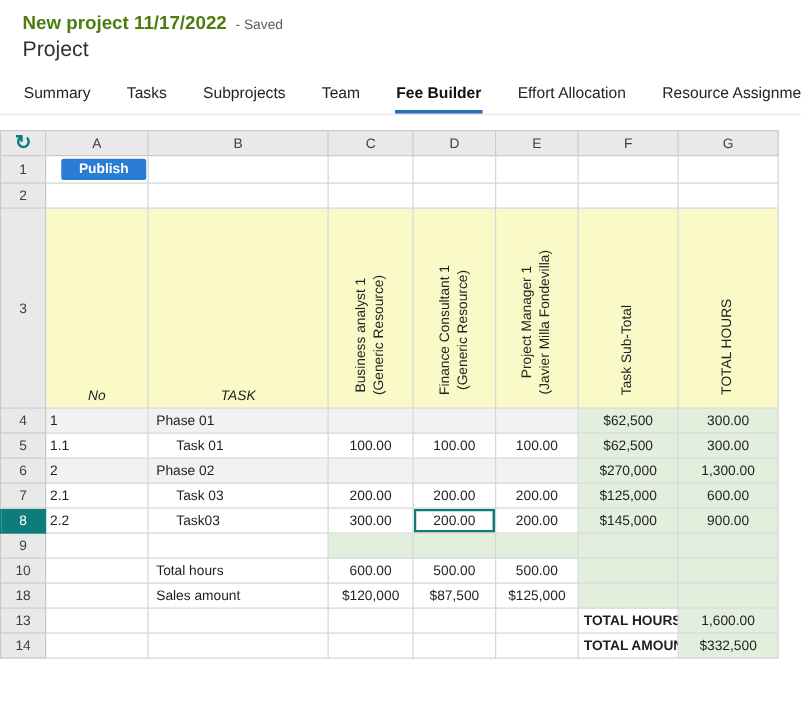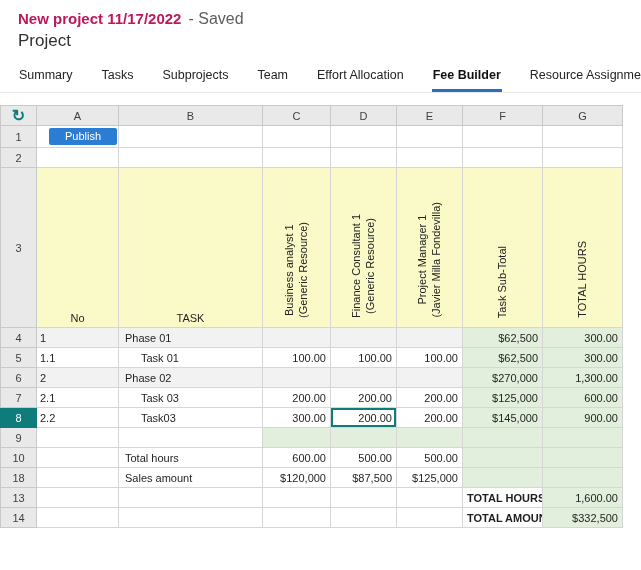--- a/index.html
+++ b/index.html
@@ -5,22 +5,22 @@
   * { box-sizing: border-box; }
   html,body { margin:0; padding:0; }
   body {
     width:641px; height:570px; overflow:hidden;
     background:#fff; color:#1f1f1f;
     font-family:"Liberation Sans", sans-serif;
   }
   
   .header { padding:10px 0 0 18px; }
   .title-row { display:flex; align-items:baseline; gap:7px; }
-  .title { font-size:15px; font-weight:700; color:#be185d; }
-  .saved { font-size:16px; color:#605e5c; }
+  .title { font-size:15px; font-weight:700; color:#4d7c0f; }
+  .saved { font-size:11px; color:#605e5c; }
   .subtitle { font-size:17px; color:#323130; margin-top:3px; }
   
   .tabs {
     display:flex; gap:27px; padding-left:18px; margin-top:9px;
     white-space:nowrap; overflow:hidden; width:641px;
     border-bottom:1px solid #e8e8e8;
   }
   .tab {
     font-size:12.5px; color:#252423; padding:8px 1px 7px;
     border-bottom:3px solid transparent; cursor:pointer; flex:0 0 auto;
@@ -35,62 +35,62 @@
   }
   tr.r1 { height:22px; } tr.r3 { height:160px; } tr.r15 { height:26px; }
   .hd {
     background:#e9e9e9; color:#3f3f3f; text-align:center;
     border-color:#c9c9c9; padding:0;
   }
   .corner { background:#e9e9e9; border-color:#c9c9c9; text-align:center; padding:0; }
   .refresh { color:#0e7c7c; font-size:16px; font-weight:700; line-height:1; cursor:pointer; }
   .rowhead-sel { background:#0f7c7c !important; color:#fff !important; border-color:#0f7c7c !important; }
   .left { text-align:left; padding-left:3px; }
-  .right { text-align:right; padding-right:4px; }
+  .right { text-align:center; padding-right:4px; }
   .bold { font-weight:700; }
   .yellow { background:#fafac8; }
   .green { background:#e2efdc; }
   .grayrow { background:#f2f2f2; }
   .ind1 { padding-left:6px; }
   .ind2 { padding-left:22px; }
   .sel { box-shadow: inset 0 0 0 2px #0f7c7c; }
   
   .vcell { vertical-align:bottom; text-align:center; padding:0 0 7px 0; }
   .vtext {
     display:inline-block; writing-mode:vertical-rl; transform:rotate(180deg);
     line-height:1.3; font-size:11px; color:#222;
   }
   .vtext span { display:block; }
-  .bcell { vertical-align:bottom; text-align:center; padding-bottom:3px; }
+  .bcell { vertical-align:bottom; text-align:center; padding-bottom:3px;font-style:italic; }
   
   .pubwrap { text-align:right; padding:0 1px; }
   .publish {
-    display:inline-block; background:#2b7cd3; color:#fff; font-weight:400;
+    display:inline-block; background:#2b7cd3; color:#fff; font-weight:700;
     font-size:11px; line-height:17px; width:68px; text-align:center;
     border-radius:2px; cursor:pointer; font-family:"Liberation Sans", sans-serif;
   }
 </style>
 </head>
 <body>
 
 <div class="header">
   <div class="title-row">
     <span class="title">New project 11/17/2022</span>
     <span class="saved">- Saved</span>
   </div>
   <div class="subtitle">Project</div>
 </div>
 
 <div class="tabs">
   <span class="tab">Summary</span>
   <span class="tab">Tasks</span>
   <span class="tab">Subprojects</span>
   <span class="tab">Team</span>
+  <span class="tab active">Fee Builder</span>
   <span class="tab">Effort Allocation</span>
-  <span class="tab active">Fee Builder</span>
   <span class="tab">Resource Assignments</span>
 
 </div>
 
 <div class="sheet-wrap">
 <table class="sheet">
   <colgroup>
     <col style="width:36px">
         <col style="width:82px">
         <col style="width:144px">

